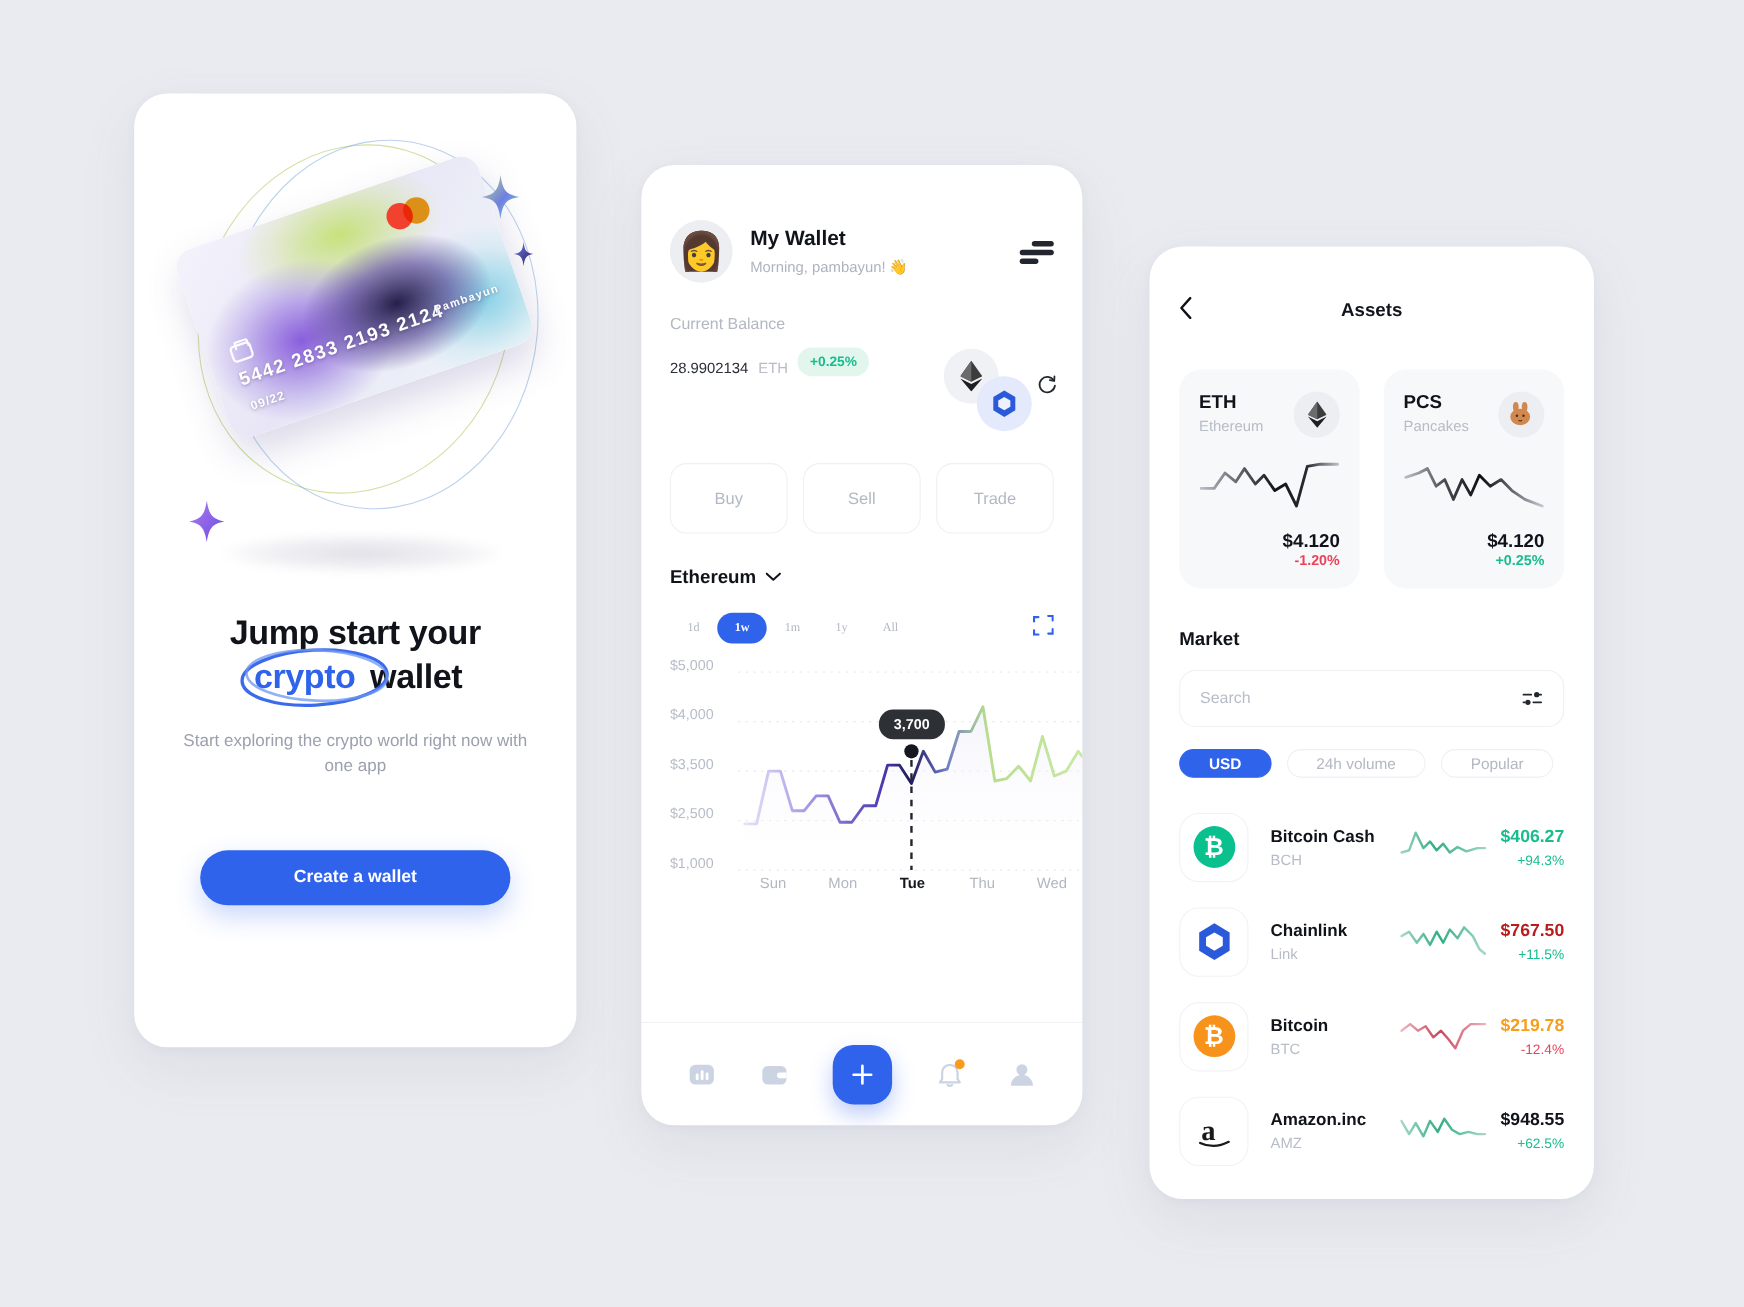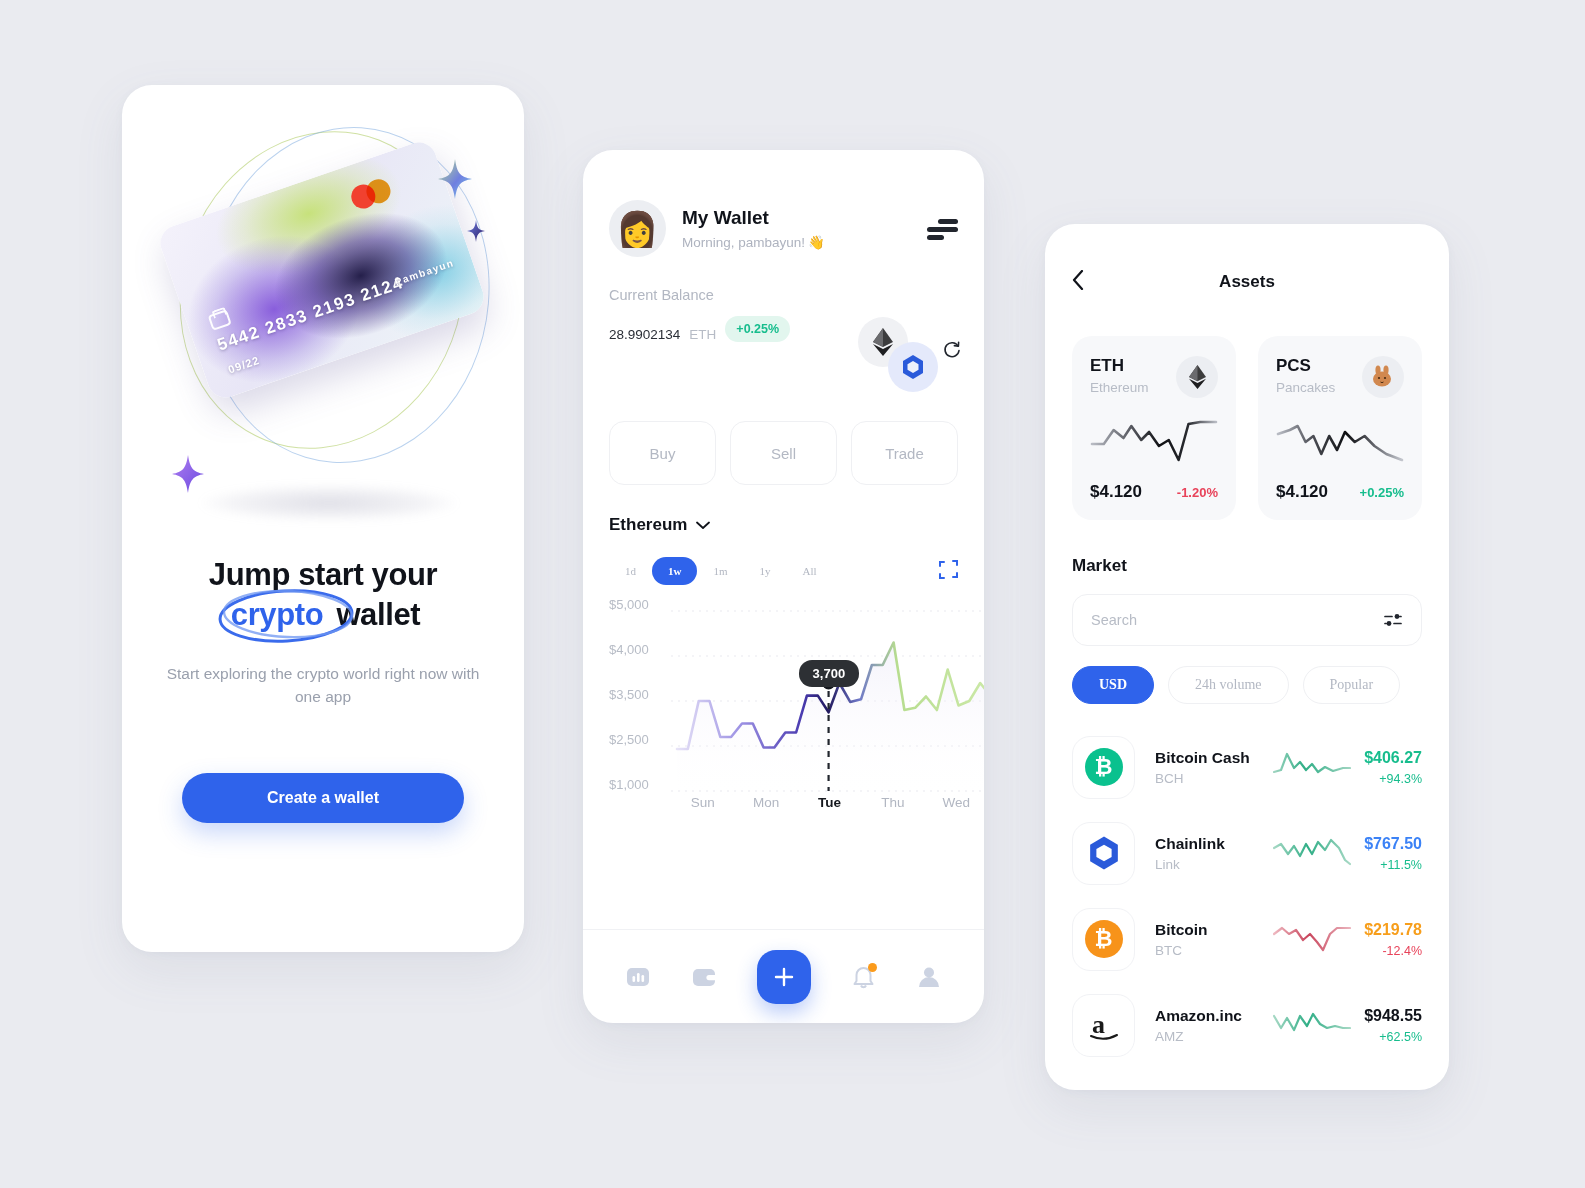--- a/index.html
+++ b/index.html
@@ -195,39 +195,39 @@
   .acards { display: flex; gap: 22px; margin-top: 38px; }
   .acard { flex: 1; background: #f7f8fa; border-radius: 20px; padding: 20px 18px 18px; }
   .acard-top { display: flex; align-items: flex-start; }
   .acard-sym { font-size: 17px; font-weight: bold; color: #10131a; }
   .acard-full { font-size: 13.5px; color: #b7bcc6; margin-top: 4px; }
   .acard-badge {
     margin-left: auto; width: 42px; height: 42px; border-radius: 50%;
     background: #eceef2; display: flex; align-items: center; justify-content: center; font-size: 21px;
   }
   .acard-spark { margin-top: 16px; height: 54px; }
-  .acard-bot { display: flex; align-items: center; margin-top: 14px; }
+  .acard-bot { display: flex; align-items: flex-end; margin-top: 14px; flex-direction: column; }
   .acard-price { font-size: 17px; font-weight: bold; color: #10131a; }
   .acard-chg { margin-left: auto; font-size: 13px; font-weight: bold; }
 
   .mkt-title { margin-top: 36px; font-size: 17px; font-weight: bold; color: #10131a; }
   .search-box {
     margin-top: 18px; height: 52px; border: 1.4px solid #eff0f3; border-radius: 15px;
     display: flex; align-items: center; padding: 0 18px;
   }
   .search-input {
     flex: 1; border: none; outline: none; font-family: inherit; font-size: 14.5px; color: #2a2e36; background: none;
   }
   .search-input::placeholder { color: #b7bcc6; }
   .filter-ico { cursor: pointer; display:flex; }
 
   .chips { display: flex; gap: 14px; margin-top: 20px; }
   .chip {
-    height: 38px; padding: 0 26px; border-radius: 21px; border: 1.4px solid #eff0f3;
-    background: #fff; color: #b3b8c3; font-size: 14px; font-family: Liberation Serif, serif; cursor: pointer;
+    height: 26px; padding: 0 26px; border-radius: 21px; border: 1.4px solid #eff0f3;
+    background: #fff; color: #b3b8c3; font-size: 14px; font-family: Liberation Sans, sans-serif; cursor: pointer;
   }
   .chip.active { background: #2f63eb; border-color: #2f63eb; color: #fff; font-weight: bold; }
 
   .mrows { margin-top: 20px; }
   .mrow { display: flex; align-items: center; height: 86px; cursor: pointer; }
   .mrow-ico {
     width: 63px; height: 63px; border-radius: 18px; border: 1.4px solid #f1f2f5;
     display: flex; align-items: center; justify-content: center; flex: none;
   }
   .coin-circ { width: 38px; height: 38px; border-radius: 50%; display:flex; align-items:center; justify-content:center; color:#fff; font-weight:bold; font-size:22px; }
@@ -426,21 +426,21 @@
               <line x1="0" x2="320" y1="98" y2="98"></line>
               <line x1="0" x2="320" y1="143" y2="143"></line>
               <line x1="0" x2="320" y1="188" y2="188"></line>
             </g>
           <path id="chart-area" fill="url(#areaGrad)" d="M6.0 146.0 L16.8 146.0 L27.7 98.0 L38.5 98.0 L49.3 134.0 L60.1 134.0 L71.0 120.5 L81.8 120.5 L92.6 144.5 L103.4 144.5 L114.3 129.5 L125.1 129.5 L135.9 92.6 L146.8 92.6 L157.6 109.3 L168.4 80.0 L179.2 98.9 L190.1 96.2 L200.9 62.0 L211.7 62.0 L222.6 39.5 L233.4 107.0 L244.2 104.8 L255.0 93.5 L265.9 107.0 L276.7 66.5 L287.5 102.5 L298.3 98.0 L309.2 80.0 L320.0 93.5 L320.0 200 L6.0 200 Z"></path>
           <path id="chart-line" fill="none" stroke="url(#lineGrad)" stroke-width="2.6" stroke-linejoin="round" stroke-linecap="round" d="M6.0 146.0 L16.8 146.0 L27.7 98.0 L38.5 98.0 L49.3 134.0 L60.1 134.0 L71.0 120.5 L81.8 120.5 L92.6 144.5 L103.4 144.5 L114.3 129.5 L125.1 129.5 L135.9 92.6 L146.8 92.6 L157.6 109.3 L168.4 80.0 L179.2 98.9 L190.1 96.2 L200.9 62.0 L211.7 62.0 L222.6 39.5 L233.4 107.0 L244.2 104.8 L255.0 93.5 L265.9 107.0 L276.7 66.5 L287.5 102.5 L298.3 98.0 L309.2 80.0 L320.0 93.5"></path>
           <line id="marker-line" stroke="#22262e" stroke-width="2.2" stroke-dasharray="6 6" x1="157.58620689655172" x2="157.58620689655172" y1="88" y2="188"></line>
           <circle id="marker-dot" r="6.5" fill="#15181e" cx="157.58620689655172" cy="80"></circle>
         </svg>
 
-        <div class="tooltip" id="chart-tooltip" style="left: 189.586px; top: 63px;">3,700</div>
+        <div class="tooltip" id="chart-tooltip" style="left: 189.586px; top: 48px;">3,700</div>
 
         <div class="xlabs">
           <span class="xlab">Sun</span>
           <span class="xlab">Mon</span>
           <span class="xlab active">Tue</span>
           <span class="xlab">Thu</span>
           <span class="xlab">Wed</span>
         </div>
       </div>
 
@@ -634,21 +634,21 @@
                   <linearGradient id="rsp2" x1="0" y1="0" x2="1" y2="0">
                 <stop offset="0%" stop-color="#a6d8c4"></stop>
                     <stop offset="45%" stop-color="#2fae86"></stop>
                     <stop offset="100%" stop-color="#a6d8c4"></stop>
               </linearGradient>
                 </defs>
               <path d="M1 14 L8 10 L15 20 L21 12 L27 22 L33 10 L39 20 L45 8 L52 16 L58 6 L66 14 L72 26 L77 30" fill="none" stroke="url(#rsp2)" stroke-width="2.2" stroke-linejoin="round" stroke-linecap="round"></path>
             </svg>
           </div>
           <div class="mrow-right">
-            <div class="mrow-price" style="color:#3b82f6">$767.50</div>
+            <div class="mrow-price" style="color:#b91c1c">$767.50</div>
             <div class="mrow-chg" style="color:#17bd8d">+11.5%</div>
           </div>
         </div>
 
         <div class="mrow">
           <div class="mrow-ico">
             <div class="coin-circ" style="background:#f7931a;">₿</div>
           </div>
           <div class="mrow-txt">
             <div class="mrow-name">Bitcoin</div>

